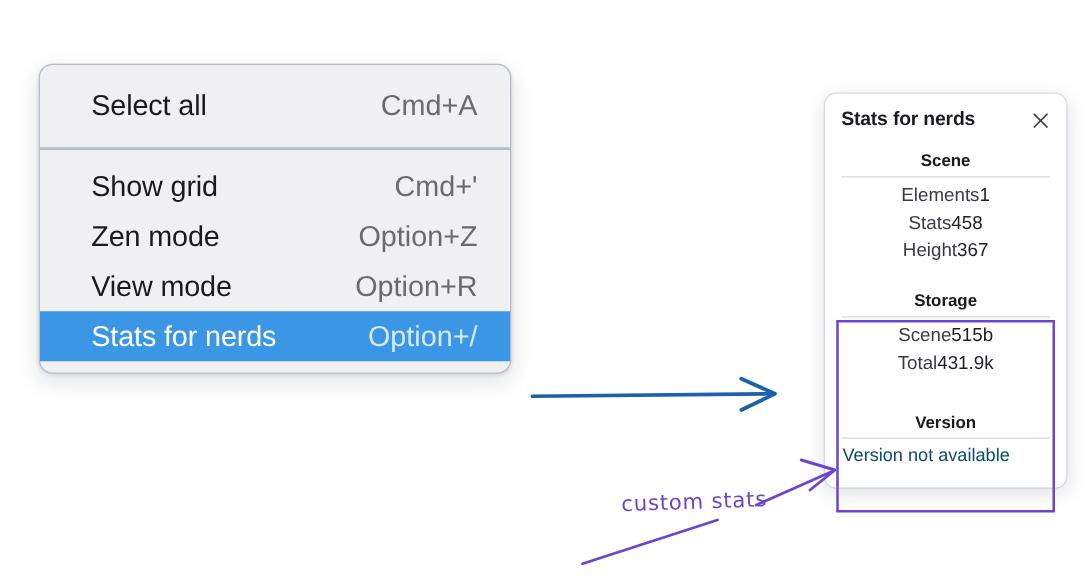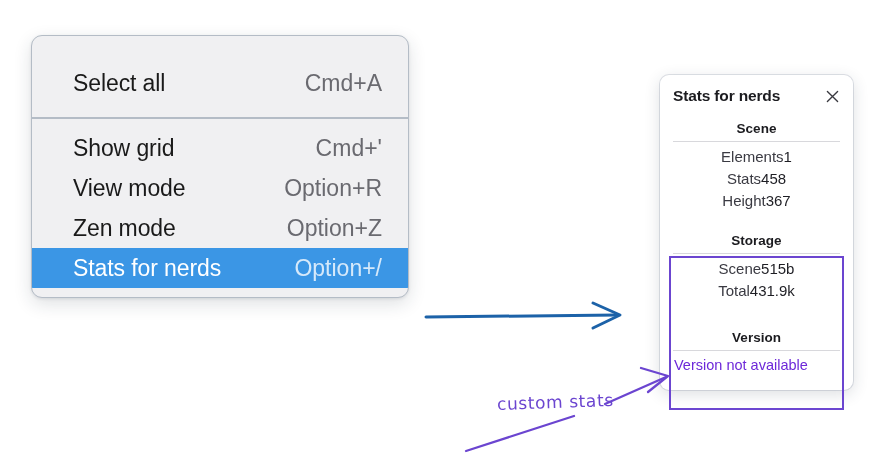--- a/index.html
+++ b/index.html
@@ -19,29 +19,29 @@
     position: absolute;
     left: 0; top: 0;
     width: 873px;
     height: 461px;
   }
 
   
   .context-menu {
     position: absolute;
     left: 31px;
-    top: 35px;
+    top: 51px;
     width: 378px;
     background: #f0f0f2;
     border: 1px solid #b4bcc6;
     border-radius: 11px;
     box-shadow: 0 6px 18px rgba(30,40,60,0.14), 0 1px 3px rgba(30,40,60,0.10);
     box-sizing: border-box;
     overflow: hidden;
-    padding-top: 20px;
+    padding-top: 5px;
     padding-bottom: 9px;
   }
 
   .menu-group { display: block; }
 
   .menu-sep {
     height: 1px;
     background: #b4bcc6;
     margin: 7px 0 0 0;
     border-top: 1px solid #b4bcc6;
@@ -127,21 +127,21 @@
     justify-content: center;
     align-items: baseline;
     font-size: 15px;
     color: #33333a;
     padding: 2.5px 1px;
   }
   .stat-row .sr-key { color: #3a3a42; }
   .stat-row .sr-val { color: #1e1e24; }
   .version-text {
     font-size: 14.5px;
-    color: #6d28d9;
+    color: #0c4a6e;
     padding: 3px 1px;
     white-space: nowrap;
   }
 
   
   .highlight-rect {
     position: absolute;
     left: 669px;
     top: 256px;
     width: 175px;
@@ -185,26 +185,26 @@
     </div>
 
     <div class="menu-sep"></div>
 
     <div class="menu-group group-rest">
       <div class="menu-item">
         <span class="mi-label">Show grid</span>
         <span class="mi-shortcut">Cmd+'</span>
       </div>
       <div class="menu-item">
+        <span class="mi-label">Zen mode</span>
+        <span class="mi-shortcut">Option+Z</span>
+      </div>
+      <div class="menu-item">
         <span class="mi-label">View mode</span>
         <span class="mi-shortcut">Option+R</span>
-      </div>
-      <div class="menu-item">
-        <span class="mi-label">Zen mode</span>
-        <span class="mi-shortcut">Option+Z</span>
       </div>
       <div class="menu-item selected">
         <span class="mi-label">Stats for nerds</span>
         <span class="mi-shortcut">Option+/</span>
       </div>
     </div>
   </div>
 
   <div class="stats-panel">
 

